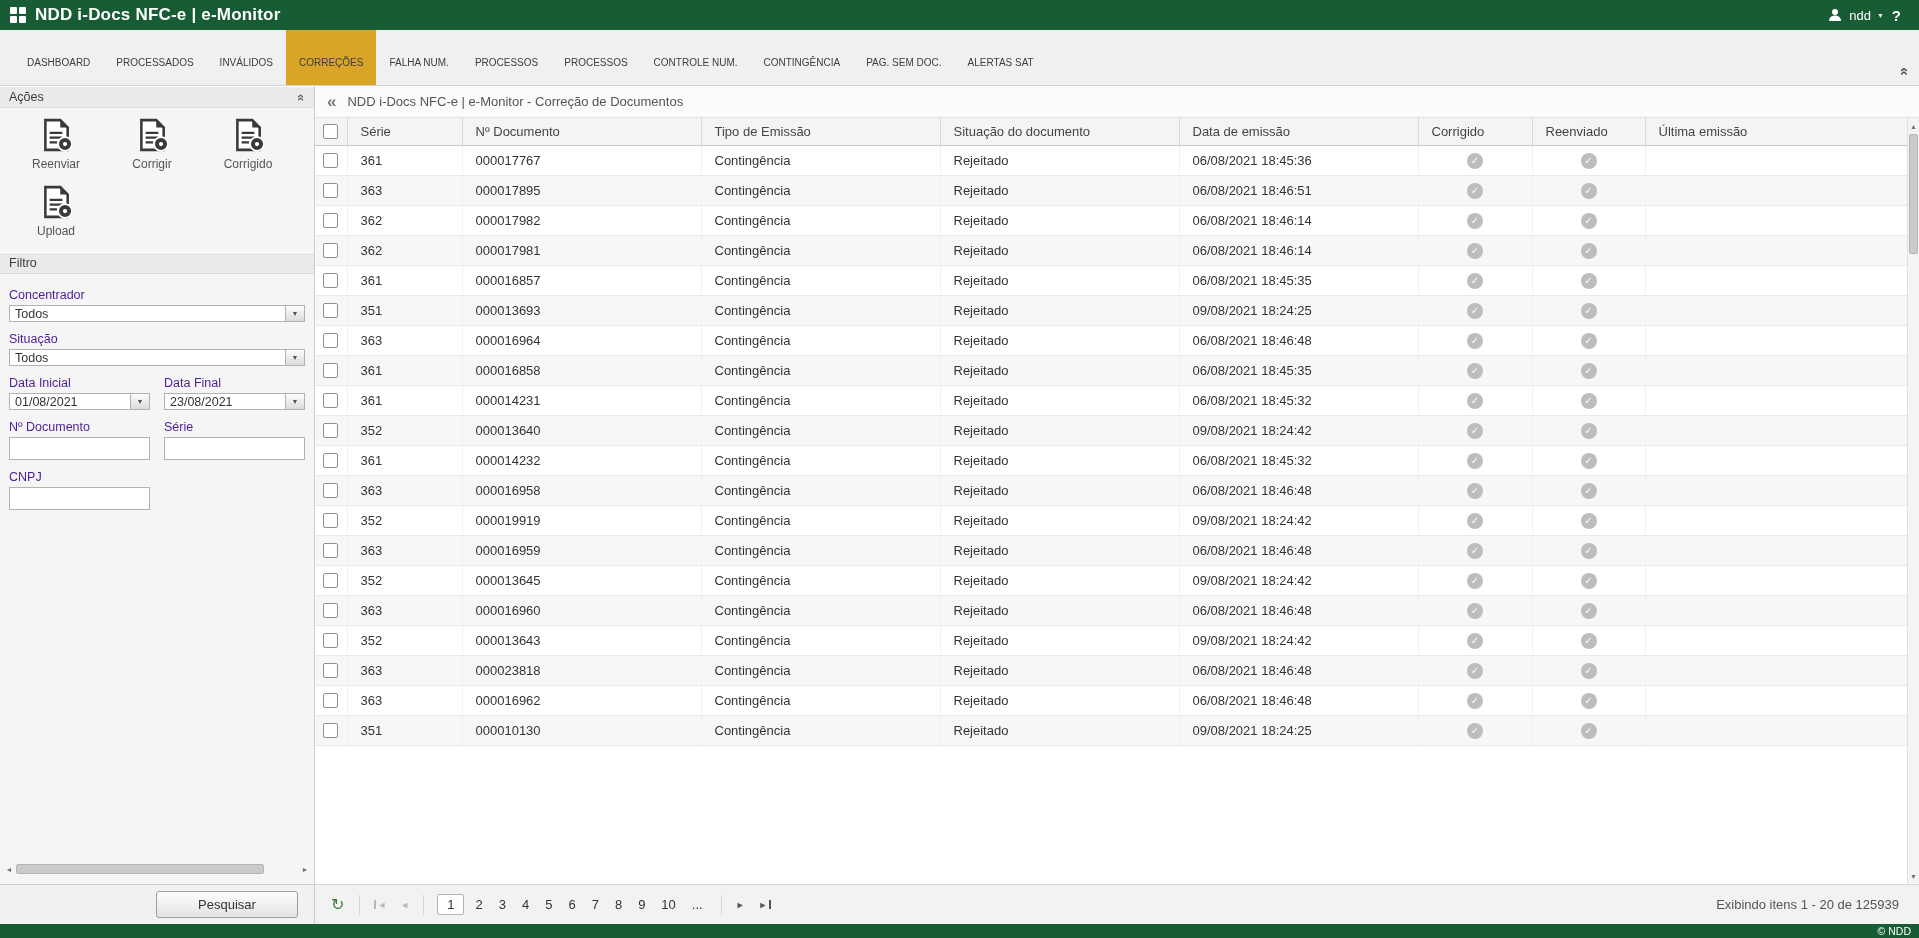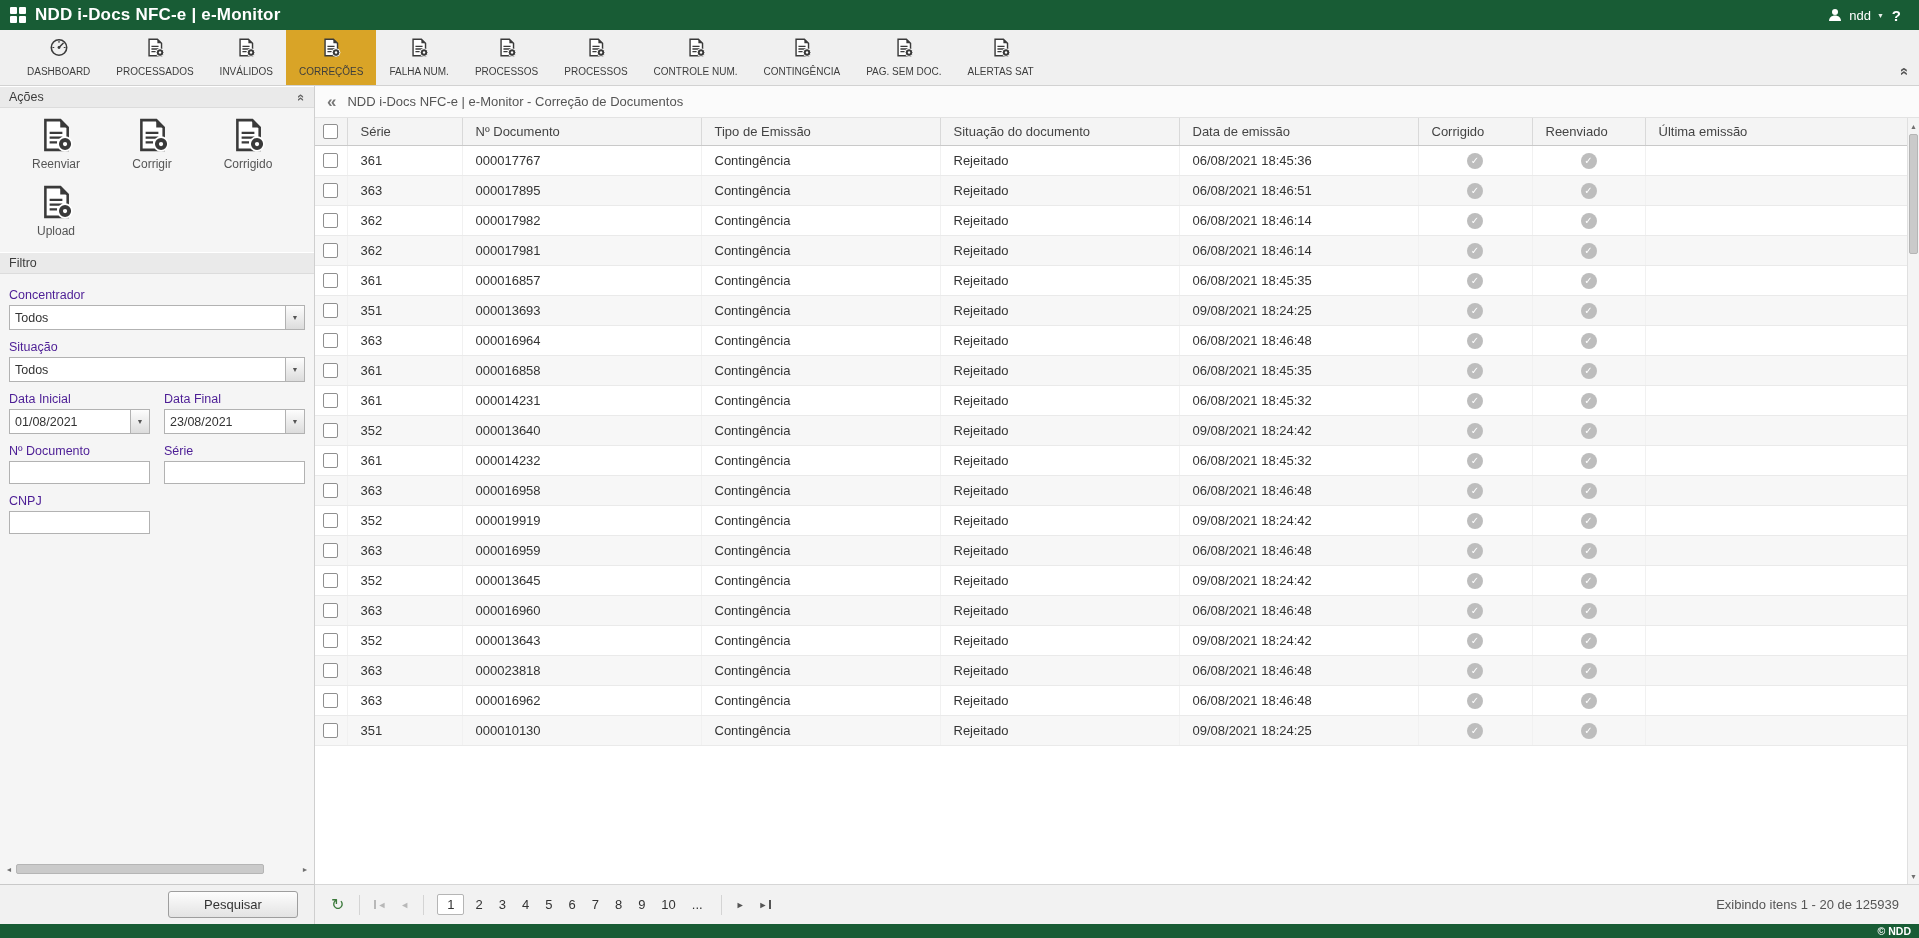--- a/index.html
+++ b/index.html
@@ -13,21 +13,21 @@
 .win-logo i{background:#fff;border-radius:1px}
 .titlebar .title{font-size:17px;font-weight:bold;letter-spacing:.2px}
 .tb-right{margin-left:auto;display:flex;align-items:center;gap:8px}
 .user-menu{display:flex;align-items:center;gap:6px;cursor:pointer}
 .user-name{font-size:13px}
 .user-caret{font-size:7px;opacity:.9}
 .help-btn{font-size:15px;font-weight:bold;cursor:pointer;padding-right:8px}
 
 
 .toolbar{height:56px;background:#f0f0f0;border-bottom:1px solid #d2d2d2;display:flex;align-items:stretch;padding-left:14px;position:relative;flex:0 0 auto}
-.tb-item{display:flex;flex-direction:column;align-items:center;justify-content:center;gap:9px;padding:8px 13px;min-width:72px;cursor:pointer}
+.tb-item{display:flex;flex-direction:column;align-items:center;justify-content:center;gap:9px;padding:18px 13px;min-width:72px;cursor:pointer}
 .tb-item.active{background:#d9a427}
 .tb-label{font-size:10px;color:#3d3d3d;white-space:nowrap}
 .ic{display:block}
 .tb-item .ic-gauge{display:none}
 .tb-item.is-gauge .ic-gauge{display:block}
 .toolbar-collapse{position:absolute;right:10px;bottom:5px;color:#555;cursor:pointer}
 .chev-up{display:inline-block;transform:rotate(90deg);font-size:15px;font-weight:bold}
 
 
 .content{flex:1;display:flex;min-height:0}
@@ -36,35 +36,35 @@
 .panel-header .chev-up{font-size:13px;color:#666}
 
 
 .actions{display:flex;flex-wrap:wrap;padding:10px 8px 14px;row-gap:14px;flex:0 0 auto}
 .action{width:96px;display:flex;flex-direction:column;align-items:center;gap:5px;cursor:pointer}
 .action-label{font-size:12px;color:#555}
 
 
 .filters{padding:4px 9px 10px;flex:0 0 auto}
 .f-label{display:block;font-size:12.5px;color:#4c1d95;margin:10px 0 3px}
-.combo{display:flex;width:100%;height:25px;border:1px solid #b2b2b2;background:#fff}
+.combo{display:flex;width:100%;height:17px;border:1px solid #b2b2b2;background:#fff}
 .combo input{flex:1;border:0;outline:0;padding:0 5px;font:inherit;font-size:12.5px;color:#333;background:transparent;min-width:0}
 .trigger{flex:0 0 19px;display:flex;align-items:center;justify-content:center;background:linear-gradient(#fdfdfd,#dcdcdc);border-left:1px solid #b2b2b2;color:#555;cursor:pointer}
 .trigger i{font-style:normal;font-size:7px}
 .text-input{width:100%;height:23px;border:1px solid #b2b2b2;padding:0 5px;font:inherit;font-size:12.5px;color:#333;background:#fff}
 .f-row{display:flex;gap:14px}
 .f-col{width:141px}
 
 
 .hscroll{margin-top:auto;height:14px;display:flex;align-items:center;flex:0 0 auto;margin-bottom:8px;padding:0 2px}
 .hs-btn{flex:0 0 14px;font-size:7px;color:#707070;text-align:center;cursor:pointer}
 .hs-track{flex:1;height:12px;position:relative}
 .hs-thumb{position:absolute;left:0;top:1px;height:10px;width:88%;background:#cacaca;border:1px solid #b5b5b5;border-radius:2px}
 .sidebar-footer{flex:0 0 40px;background:#f1f1f1;border-top:1px solid #c9c9c9;display:flex;align-items:center;justify-content:flex-end;padding-right:16px}
-.btn{width:130px;padding:5px 0;text-align:center;background:linear-gradient(#fdfdfd,#e3e3e3);border:1px solid #9e9e9e;border-radius:3px;font:inherit;font-size:13px;color:#333;cursor:pointer}
+.btn{width:142px;padding:5px 0;text-align:center;background:linear-gradient(#fdfdfd,#e3e3e3);border:1px solid #9e9e9e;border-radius:3px;font:inherit;font-size:13px;color:#333;cursor:pointer}
 
 
 .main{flex:1;display:flex;flex-direction:column;background:#fff;min-width:0;min-height:0}
 .breadcrumb-bar{flex:0 0 32px;display:flex;align-items:center;gap:11px;padding-left:12px;background:#fbfbfb;border-bottom:1px solid #e3e3e3;color:#555}
 .collapse-left{font-size:17px;color:#777;cursor:pointer;font-weight:bold}
 .table-wrap{flex:1;position:relative;min-height:0;overflow:hidden}
 table{border-collapse:collapse;table-layout:fixed;width:1603px}
 th{height:27px;background:#f4f4f4;border-right:1px solid #d9d9d9;border-bottom:1px solid #c9c9c9;font-weight:normal;text-align:left;padding:0 0 0 13px;color:#444;font-size:13px;white-space:nowrap;overflow:hidden}
 td{height:30px;border-bottom:1px solid #eaeaea;border-right:1px solid #f1f1f1;padding:0 0 0 13px;font-size:13px;color:#333;white-space:nowrap;overflow:hidden}
 tbody tr{cursor:pointer}
@@ -86,21 +86,21 @@
 .pg-sep{width:1px;height:20px;background:#d4d4d4;margin:0 5px}
 .pg-nav{display:inline-flex;align-items:center;gap:1px;color:#555;font-size:9px;padding:0 5px;cursor:pointer}
 .pg-nav.disabled{color:#b8b8b8}
 .nav-line{width:2px;height:9px;background:currentColor}
 .pages{display:flex;align-items:center;gap:6px;margin:0 4px}
 .page{font-size:13px;color:#333;padding:3px 5px;cursor:pointer}
 .page.current{background:#fff;border:1px solid #b5b5b5;border-radius:2px;padding:2px 9px}
 .pg-status{margin-left:auto;color:#555;font-size:13px;padding-right:10px}
 
 
-.footer{flex:0 0 14px;background:#185c35;color:#fff;display:flex;align-items:center;justify-content:flex-end;padding-right:8px;font-size:10.5px;font-weight:bold}
+.footer{flex:0 0 14px;background:#185c35;color:#fff;display:flex;align-items:center;justify-content:flex-end;padding-right:8px;font-size:10.5px;font-weight:normal}
 </style>
 </head>
 <body>
 
 <div class="app">
 
   <header class="titlebar">
     <span class="win-logo">
         <i></i>
         <i></i>

